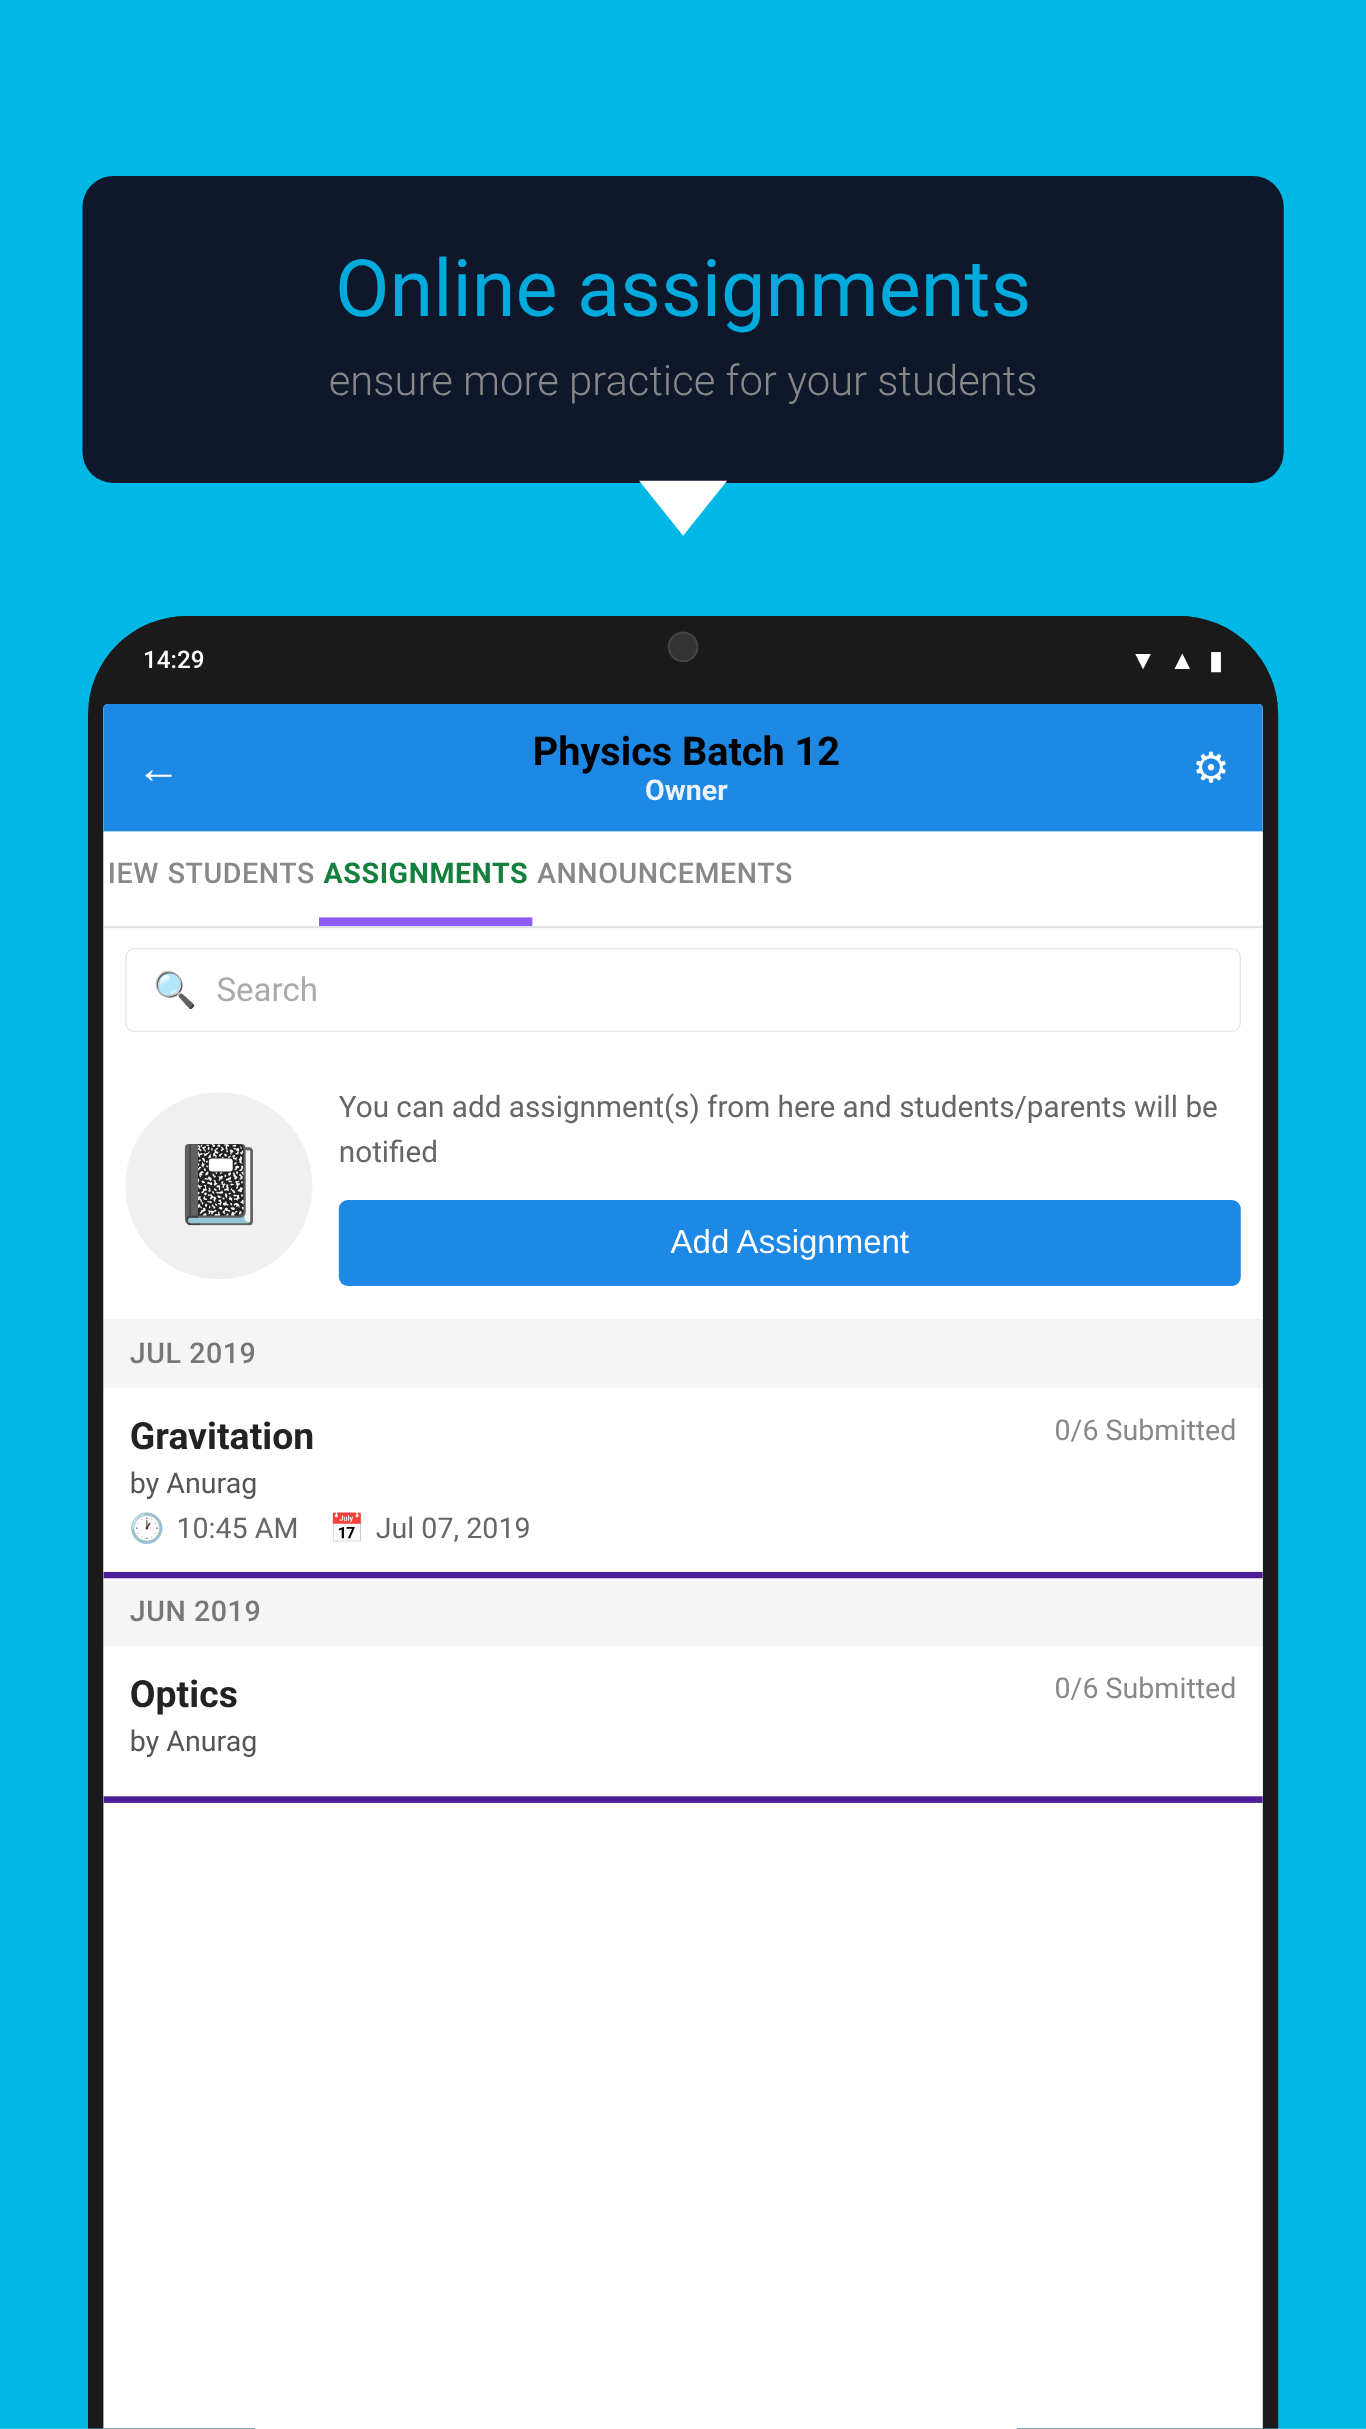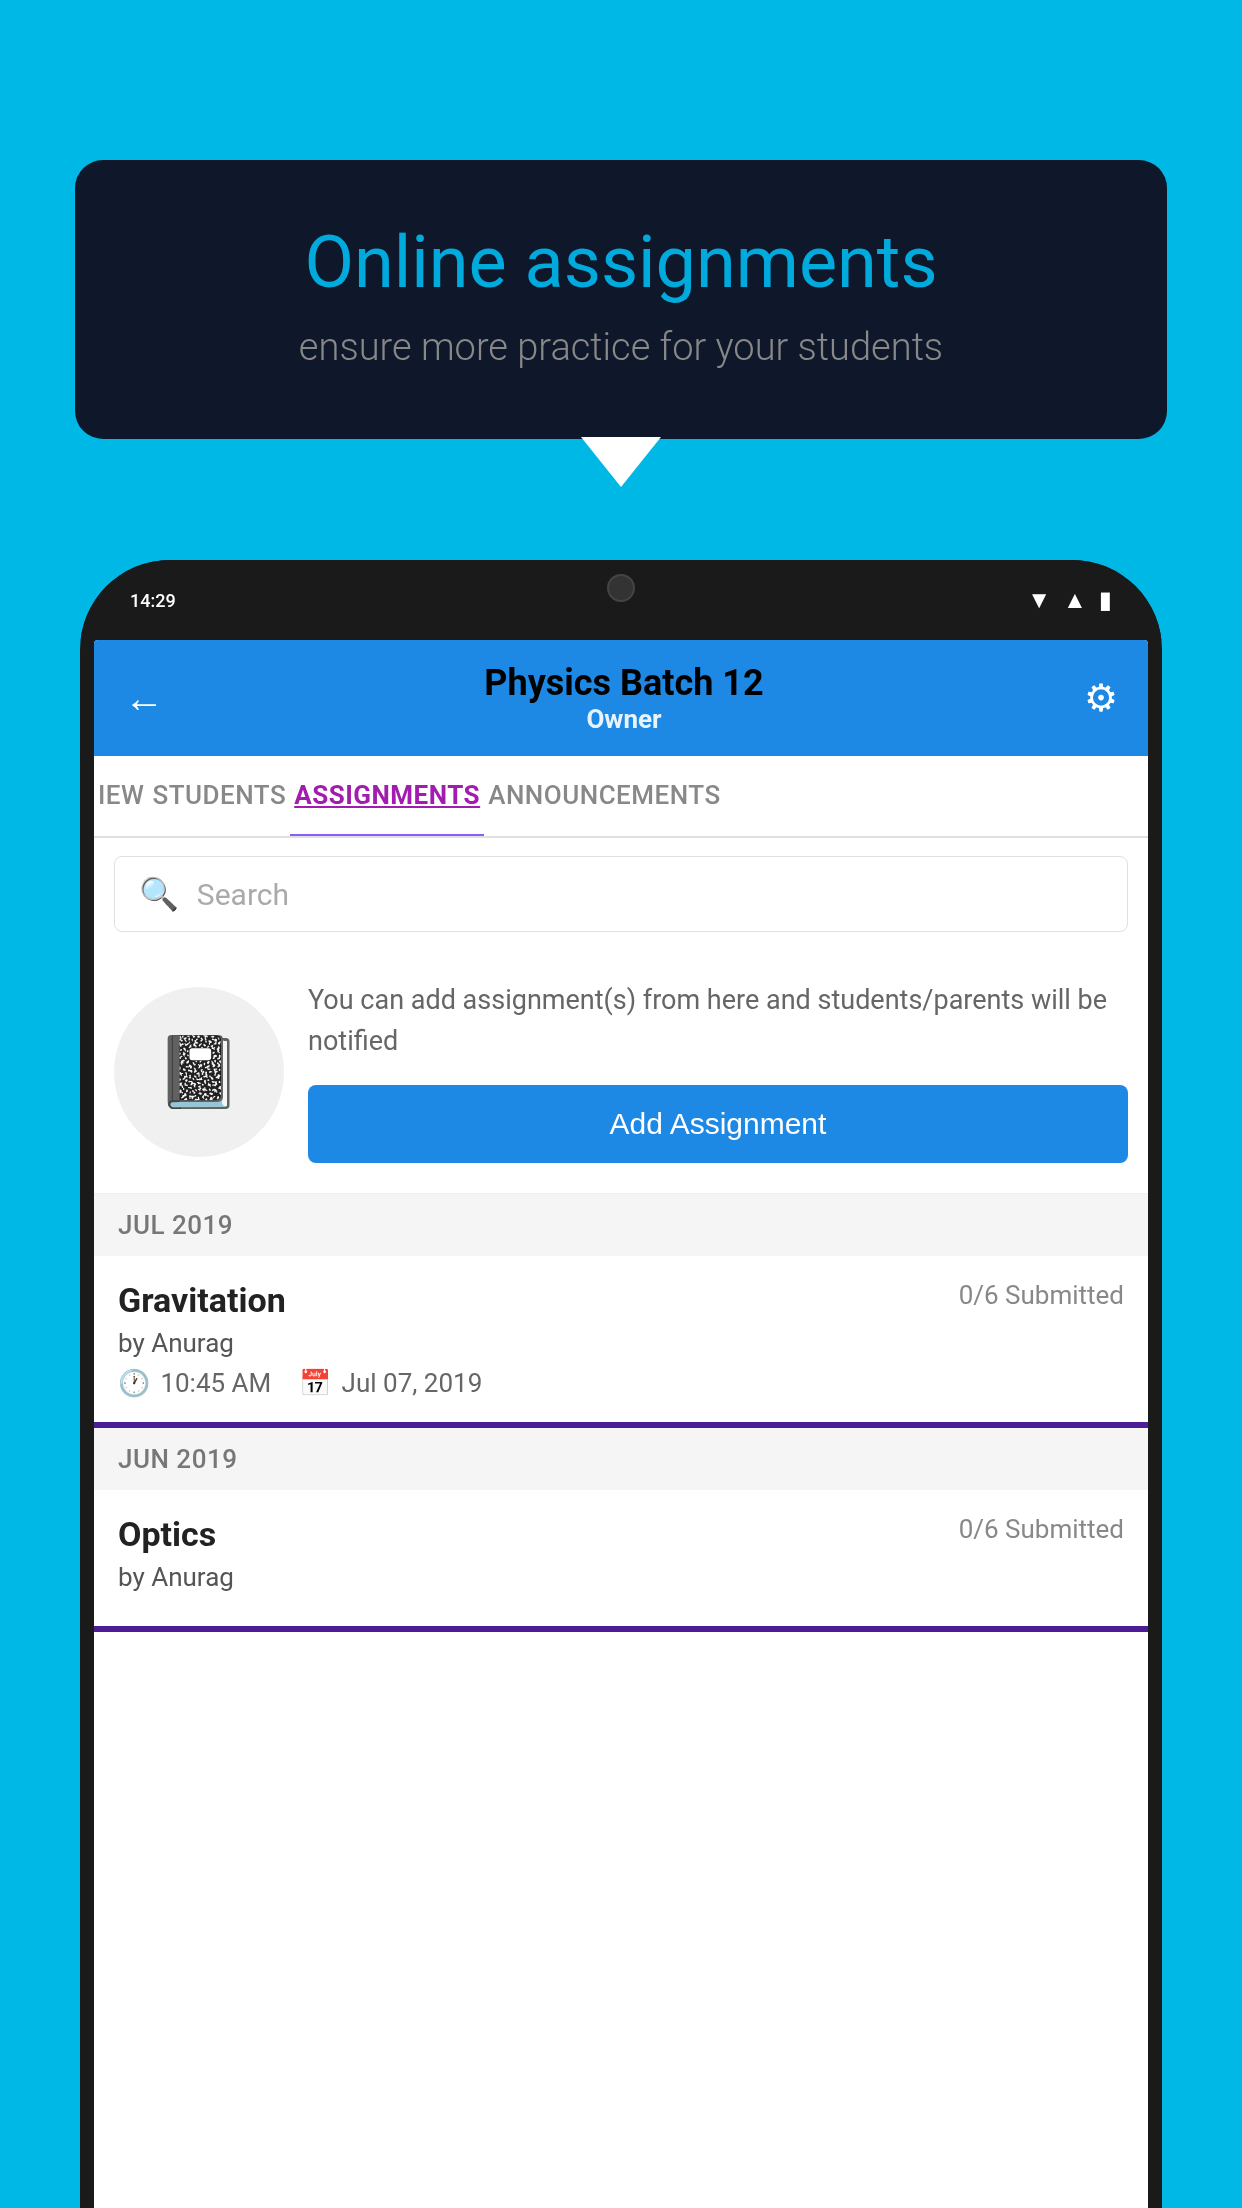--- a/index.html
+++ b/index.html
@@ -95,21 +95,21 @@
     .phone-camera {
       width: 28px;
       height: 28px;
       background: #333;
       border-radius: 50%;
       border: 2px solid #444;
     }
 
     .status-bar-time {
       color: white;
-      font-size: 18px;
+      font-size: 22px;
       font-weight: 500;
     }
 
     .status-bar-icons {
       display: flex;
       align-items: center;
       gap: 12px;
     }
 
     .status-icon {
@@ -177,24 +177,23 @@
       font-size: 26px;
       font-weight: 500;
       color: #888;
       letter-spacing: 0.5px;
       cursor: pointer;
       white-space: nowrap;
       flex-shrink: 0;
     }
 
     .tab.active {
-      color: #a21caf;
-      border-bottom: 2px solid #8b5cf6;
+      color: #15803d;
+      border-bottom: 8px solid #8b5cf6;
       font-weight: 700;
-      text-decoration: underline;
     }
 
     
     .search-container {
       padding: 18px 20px;
       background: white;
     }
 
     .search-bar {
       display: flex;

